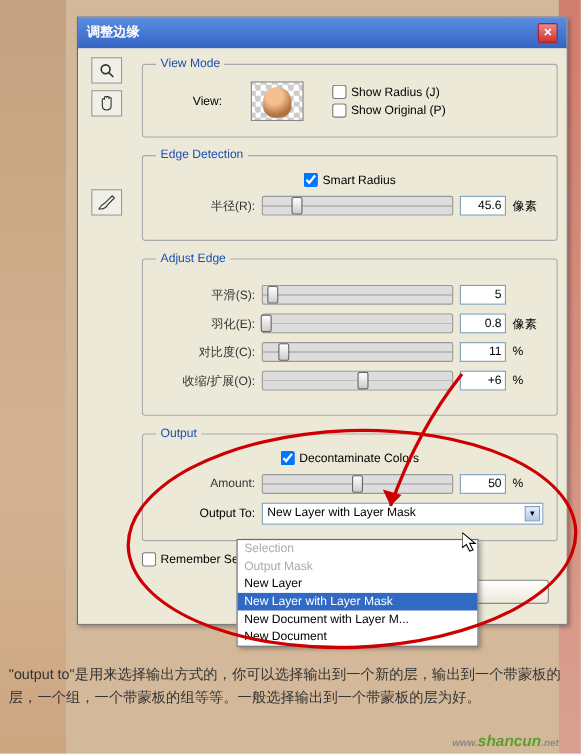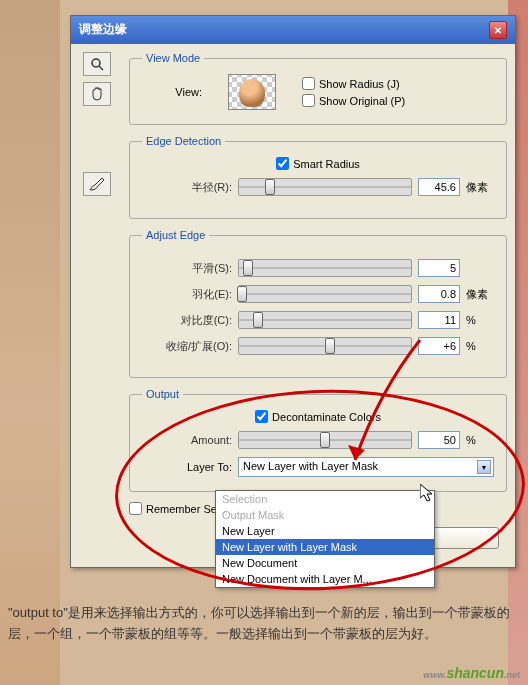--- a/index.html
+++ b/index.html
@@ -250,21 +250,21 @@
     position: absolute;
     left: 8px; top: 603px;
     width: 512px;
     font-size: 13px;
     line-height: 1.6;
     color: #333;
     font-family: SimSun, sans-serif;
   }
   .watermark {
     position: absolute;
-    right: 8px; bottom: 4px;
+    right: 20px; bottom: 4px;
     font-size: 14px;
     font-weight: bold;
     color: #5aa02a;
     font-style: italic;
   }
   .watermark span { color: #888; font-size: 9px; }
   .cursor-icon {
     position: absolute;
     left: 420px; top: 484px;
     z-index: 35;
@@ -384,21 +384,21 @@
       </div>
       <div class="form-row">
         <span class="lbl">Amount:</span>
         <div class="slider">
             <div class="slider-thumb" style="left:50%"></div>
           </div>
         <input class="valbox" value="50" style="">
         <span class="unit">%</span>
       </div>
       <div class="output-to-row">
-        <span class="lbl" style="width:90px;text-align:right">Layer To:</span>
+        <span class="lbl" style="width:90px;text-align:right">Output To:</span>
         <div class="dropdown-sel">
           <span>New Layer with Layer Mask</span>
           <div class="dropdown-arrow">▼</div>
         </div>
       </div>
     </fieldset>
 
     <div class="remember-row">
       <label class="inline-cb">
         <input type="checkbox" style="">
@@ -410,22 +410,22 @@
       <button class="std-btn"></button>
     </div>
   </div>
 </div>
 
 <div class="dropdown-list">
   <div class="dd-item disabled">Selection</div>
   <div class="dd-item disabled">Output Mask</div>
   <div class="dd-item">New Layer</div>
   <div class="dd-item highlight">New Layer with Layer Mask</div>
+  <div class="dd-item">New Document with Layer M...</div>
   <div class="dd-item">New Document</div>
-  <div class="dd-item">New Document with Layer M...</div>
 </div>
 
 <div class="ellipse-annot"></div>
 <svg class="arrow-annot" width="140" height="160">
   <path d="M 120 10 Q 80 60 55 130" stroke="#c00" stroke-width="3" fill="none"></path>
   <path d="M 55 130 L 48 115 L 65 120 Z" fill="#c00"></path>
 </svg>
 
 <svg class="cursor-icon" width="16" height="20">
   <path d="M0 0 L0 14 L4 11 L7 17 L10 16 L7 10 L12 10 Z" fill="white" stroke="black" stroke-width="1"></path>

